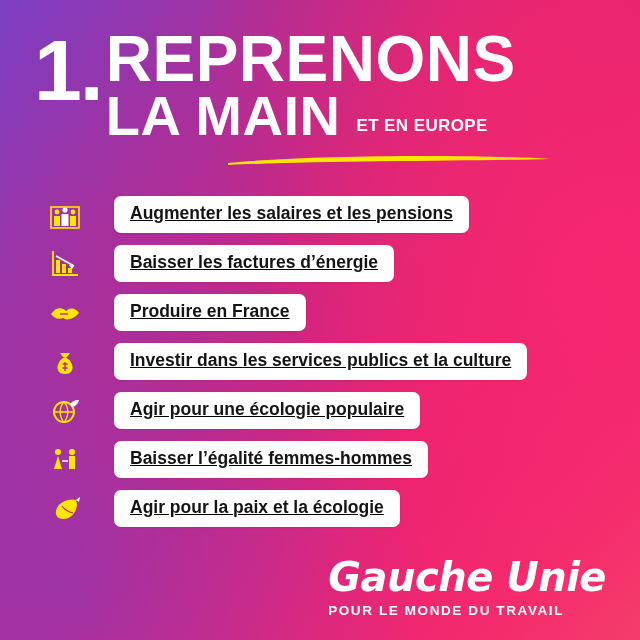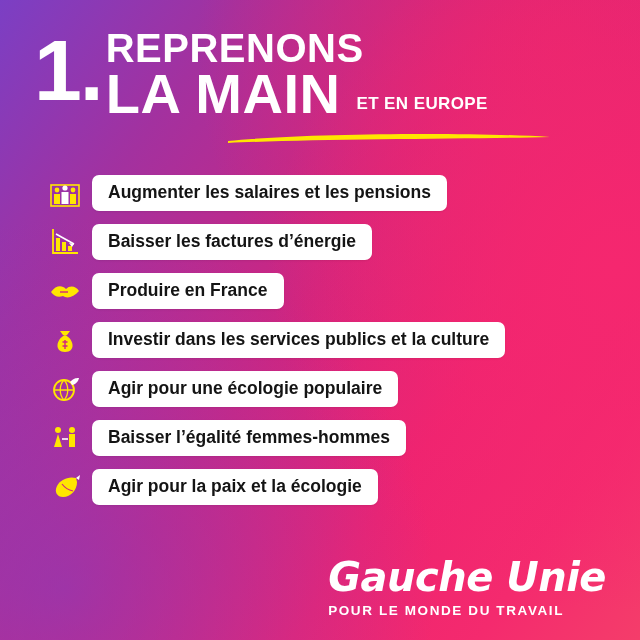--- a/index.html
+++ b/index.html
@@ -40,21 +40,21 @@
     letter-spacing: -2px;
     margin-top: 4px;
     flex: 0 0 auto;
   }
   .titleblock {
     flex: 1 1 auto;
     margin-left: 4px;
   }
   .line1 {
     color: #ffffff;
-    font-size: 40px;
+    font-size: 64px;
     font-weight: bold;
     letter-spacing: 0.5px;
     line-height: 0.92;
     white-space: nowrap;
   }
   .line2wrap {
     display: flex;
     align-items: flex-end;
     gap: 16px;
   }
@@ -86,22 +86,23 @@
     position: relative;
     z-index: 2;
     margin-top: 24px;
     padding: 0 26px 0 46px;
     display: flex;
     flex-direction: column;
     gap: 11px;
   }
   .row {
     display: flex;
-    align-items: center;
-    gap: 8px;
+    align-items: flex-start;
+    gap: 30px;
+    text-decoration: underline;
   }
   .icon {
     flex: 0 0 38px;
     width: 38px; height: 38px;
     display: flex;
     align-items: center;
     justify-content: center;
   }
   .pill {
     background: #ffffff;

